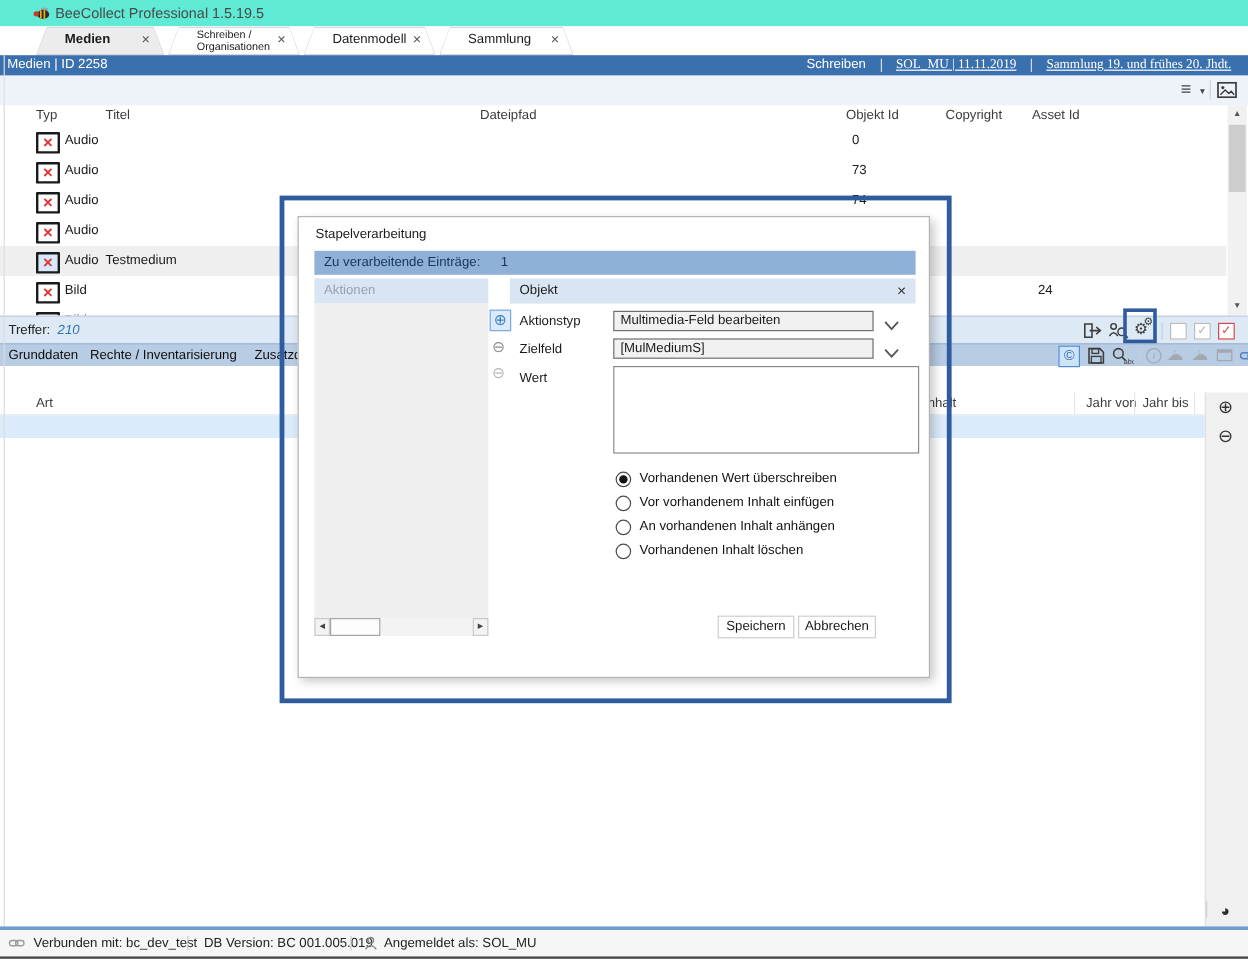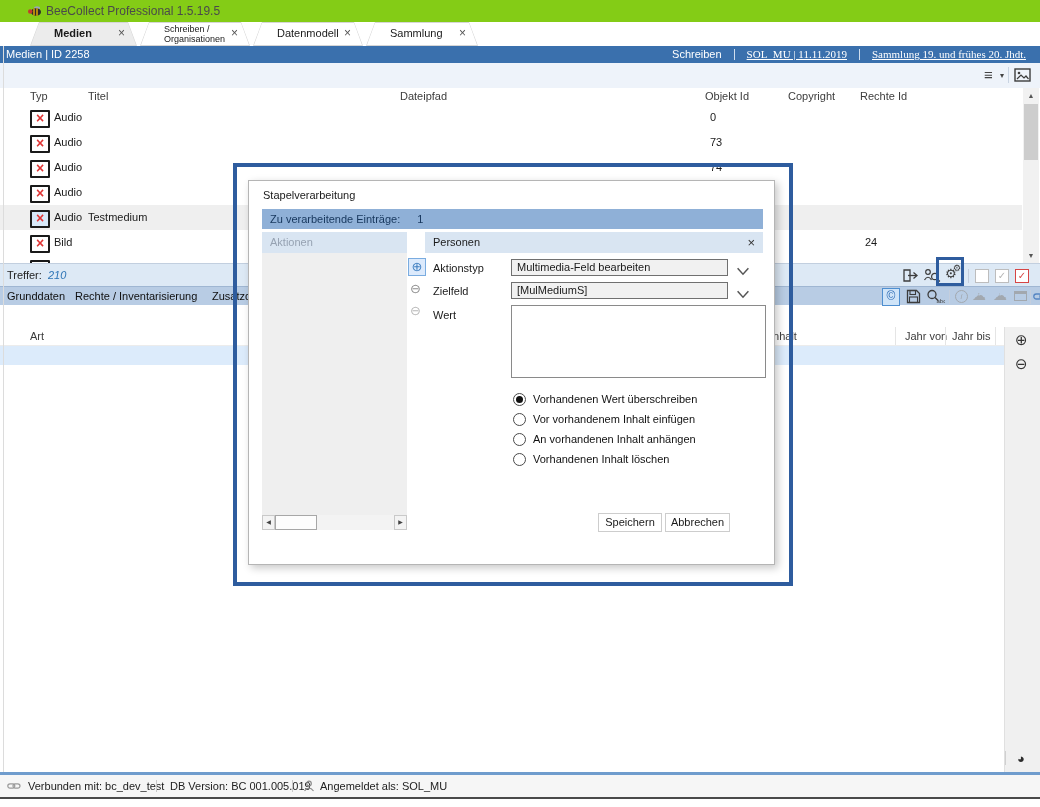--- a/index.html
+++ b/index.html
@@ -1,20 +1,20 @@
 <!DOCTYPE html>
 <html><head>
 <meta charset="utf-8">
 <style>
   html,body{margin:0;padding:0;background:#fff;}
   .app{position:relative;width:1040px;height:807px;background:#fff;overflow:hidden;
        font-family:"Liberation Sans","DejaVu Sans",sans-serif;font-size:11px;color:#1a1a1a;}
   .abs{position:absolute;}
   
-  .titlebar{left:0;top:0;width:1040px;height:22px;background:#84cc16;}
+  .titlebar{left:0;top:0;width:1040px;height:22px;background:#5eead4;}
   .titletext{left:46px;top:0;line-height:22px;font-size:12px;color:#4a4a4a;}
   
   .tabbar{left:0;top:22px;width:1040px;height:24px;background:#fff;}
   .tab{position:absolute;top:0;height:24px;clip-path:polygon(9px 0,calc(100% - 9px) 0,100% 100%,0 100%);background:#d6d6d6;}
   .tab-inner{position:absolute;inset:1px;clip-path:polygon(8px 0,calc(100% - 8px) 0,100% 100%,0 100%);background:#fff;}
   .tab.active .tab-inner{background:#ececec;}
   .tab-label{position:absolute;left:24px;top:0;line-height:23px;color:#1a1a1a;}
   .tab.active .tab-label{font-weight:bold;}
   .tab-label.small{font-size:9px;line-height:10px;top:2px;width:72px;white-space:normal;}
   .tab-x{position:absolute;right:12px;top:0;line-height:23px;font-size:12px;color:#555;cursor:default;}
@@ -183,21 +183,21 @@
       <path d="M3 11 L7 7 L10 10 L12 8 L14.5 11" fill="none" stroke="#3c3c3c" stroke-width="1.2"></path>
     </svg>
   </div>
 
   <div class="abs mtable">
     <span class="abs mhead" style="left:30px">Typ</span>
     <span class="abs mhead" style="left:88px">Titel</span>
     <span class="abs mhead" style="left:400px">Dateipfad</span>
     <span class="abs mhead" style="left:705px">Objekt Id</span>
     <span class="abs mhead" style="left:788px">Copyright</span>
-    <span class="abs mhead" style="left:860px">Rechte Id</span>
+    <span class="abs mhead" style="left:860px">Asset Id</span>
 
     <div class="mrow" style="top:17px">
       <span class="xbox">
           <span class="xglyph">×</span>
         </span>
       <span class="mcell" style="left:54px">Audio</span>
       <span class="mcell" style="left:88px"></span>
       <span class="mcell" style="left:400px"></span>
       <span class="mcell" style="left:710px">0</span>
       <span class="mcell" style="left:865px"></span>
@@ -363,21 +363,21 @@
 
     <div class="abs dlg-bluebar">
       <span class="lab">Zu verarbeitende Einträge:</span>
       <span class="cnt">1</span>
     </div>
 
     <div class="abs dlg-acthead">
       <span>Aktionen</span>
     </div>
     <div class="abs dlg-dethead">
-      <span class="lab">Personen</span>
+      <span class="lab">Objekt</span>
       <span class="dlg-x">×</span>
     </div>
 
     <div class="abs dlg-actpanel"></div>
     <div class="abs hscroll">
       <span class="hs-arrow" style="left:0">◀</span>
       <span class="hs-thumb"></span>
       <span class="hs-arrow" style="left:132px">▶</span>
     </div>
 

